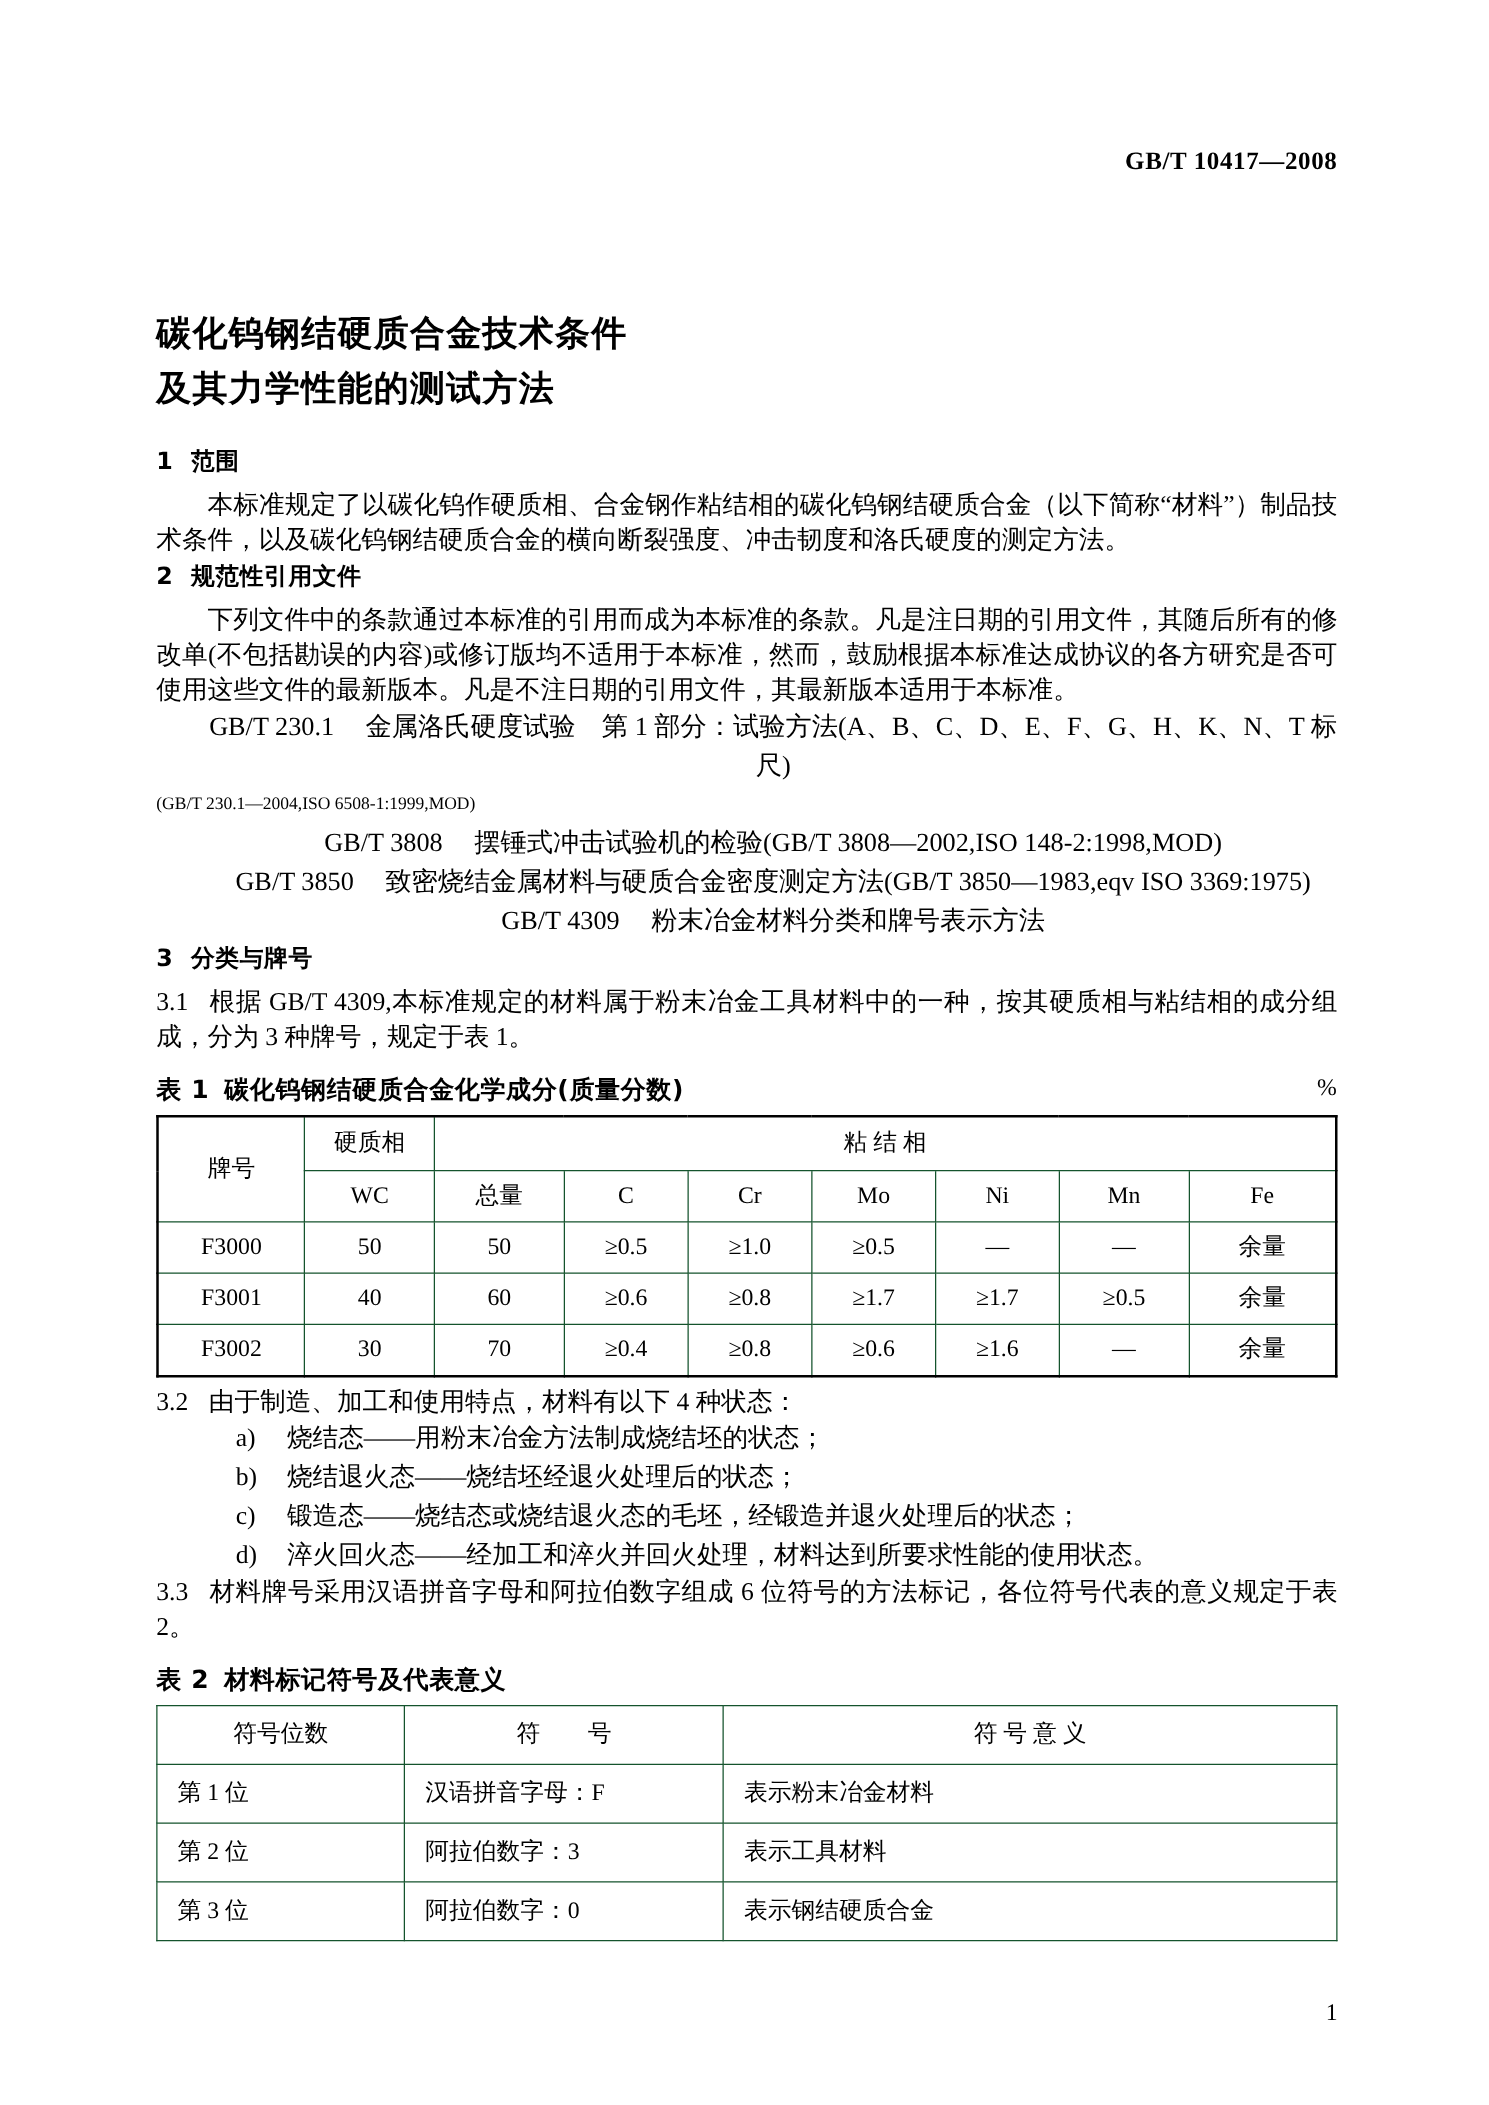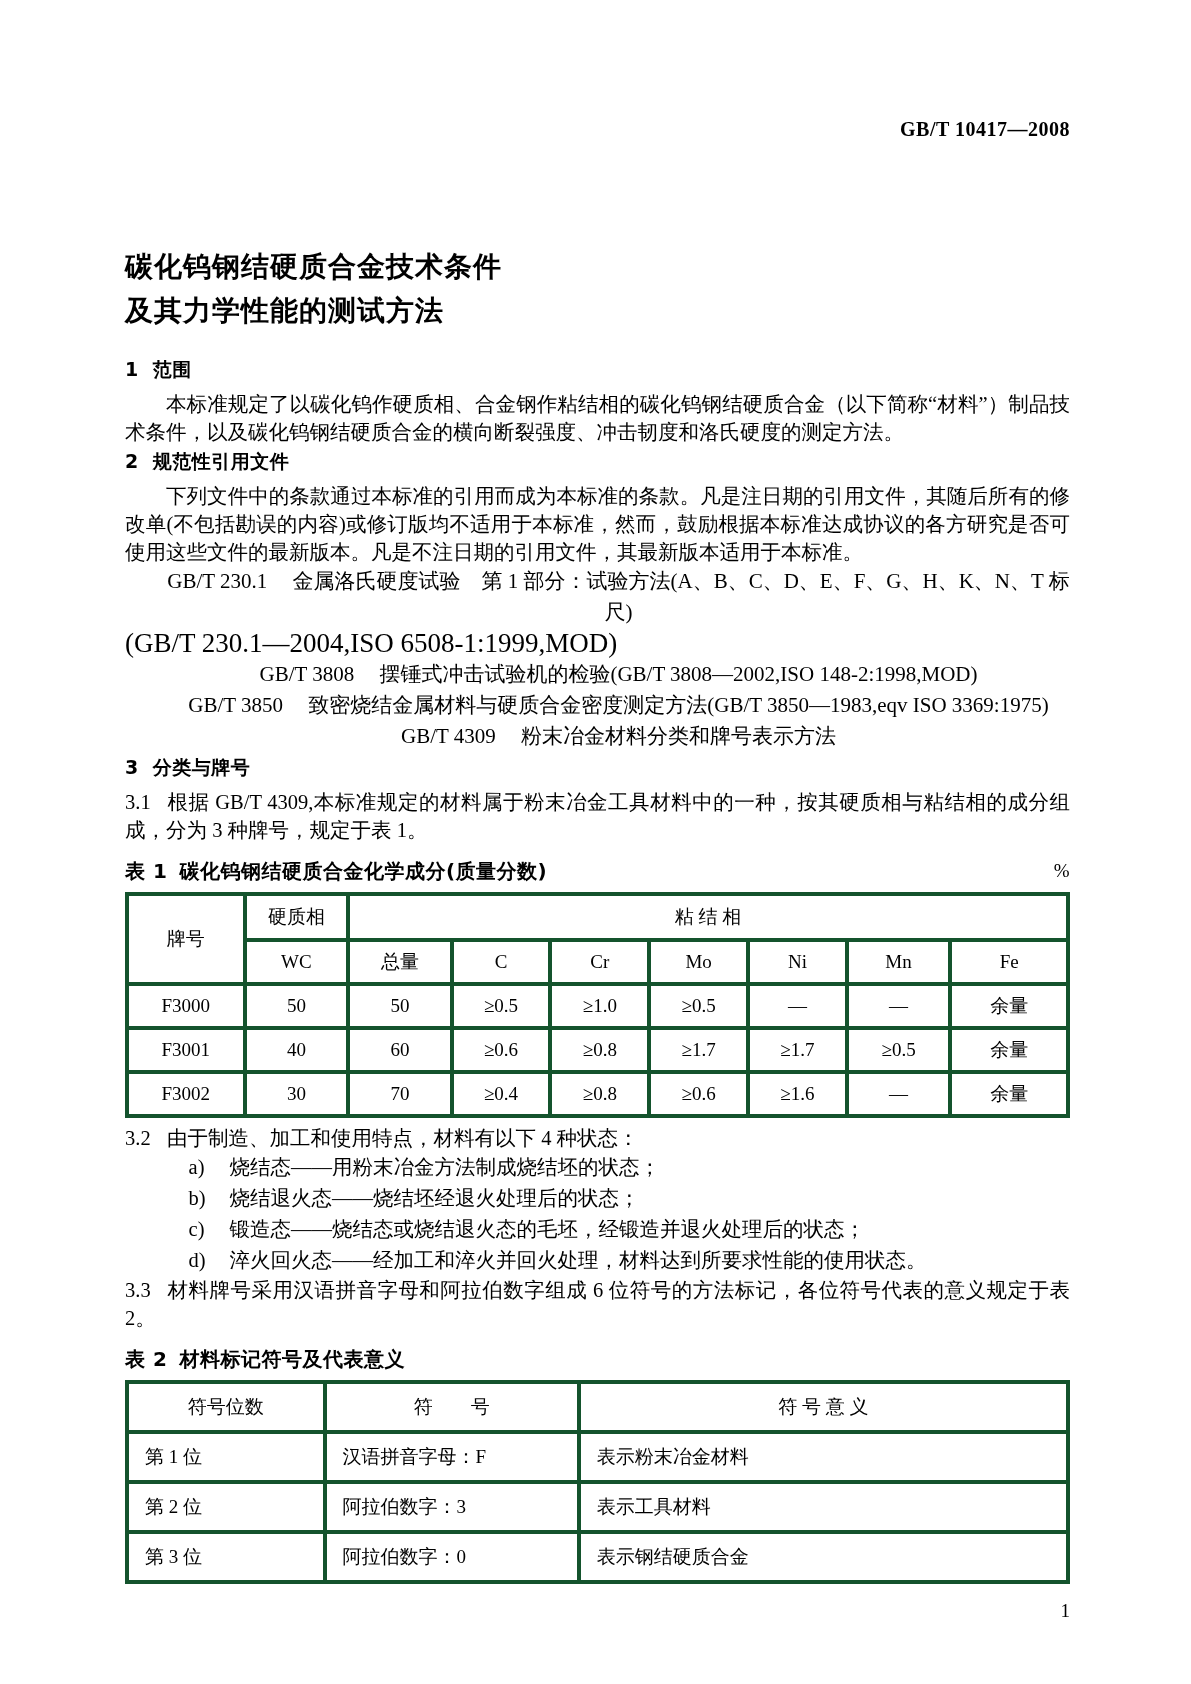--- a/index.html
+++ b/index.html
@@ -93,21 +93,21 @@
   }
   .ref-line {
     margin: 0;
     font-size: 21px;
     line-height: 31px;
     padding-left: 2em;
     text-align: center;
   }
   .ref-cont {
     margin: 0;
-    font-size: 27px;
+    font-size: 14px;
     line-height: 31px;
     padding-left: 0;
   }
   .ref-line .ref-id { margin-right: 1.2em; }
   .list-item {
     margin: 0;
     font-size: 20.5px;
     line-height: 31px;
     padding-left: 3.1em;
     text-indent: 0;
@@ -137,21 +137,21 @@
     font-weight: normal;
     font-size: 19px;
   }
   table.grid {
     border-collapse: collapse;
     width: 100%;
     font-size: 19px;
     font-family: "Liberation Serif", serif;
   }
   table.grid th, table.grid td {
-    border: 4px solid #14532d;
+    border: 1px solid #14532d;
     text-align: center;
     vertical-align: middle;
     padding: 5px 4px;
     font-weight: normal;
     line-height: 26px;
   }
   table.grid.t1 { border: 2px solid #000; }
   table.grid.t1 th, table.grid.t1 td { height: 30px; }
   table.grid.t1 .row-h1 th { height: 32px; }
 

